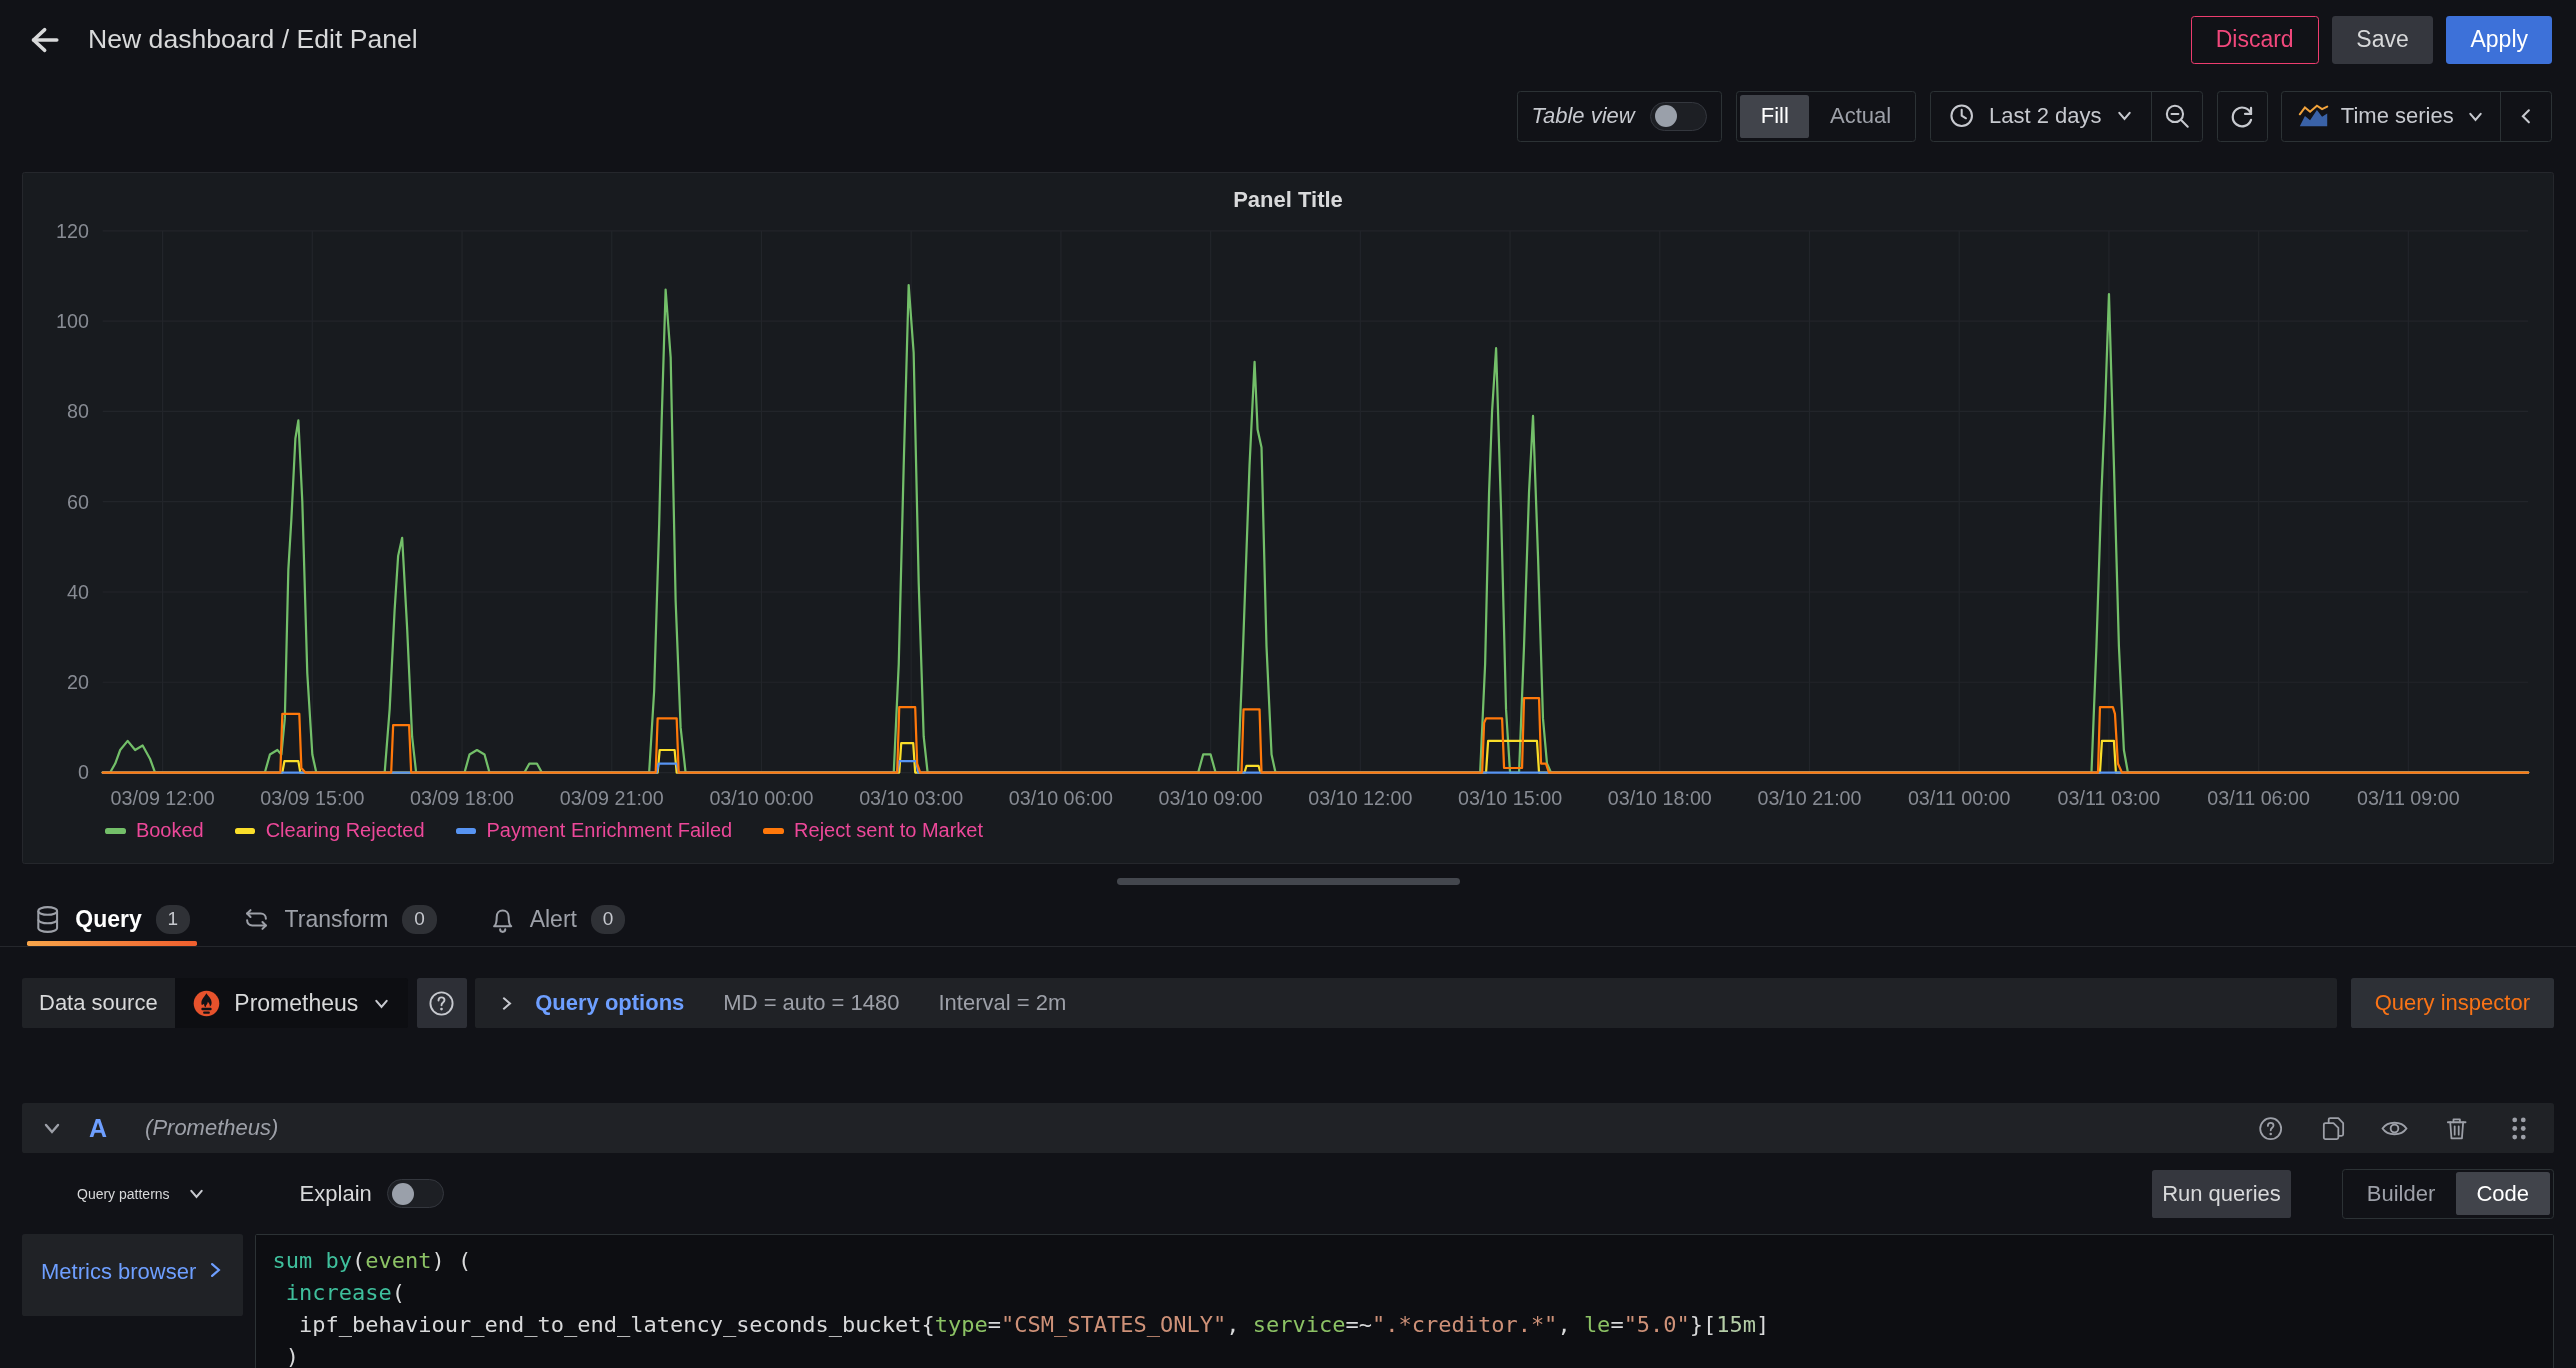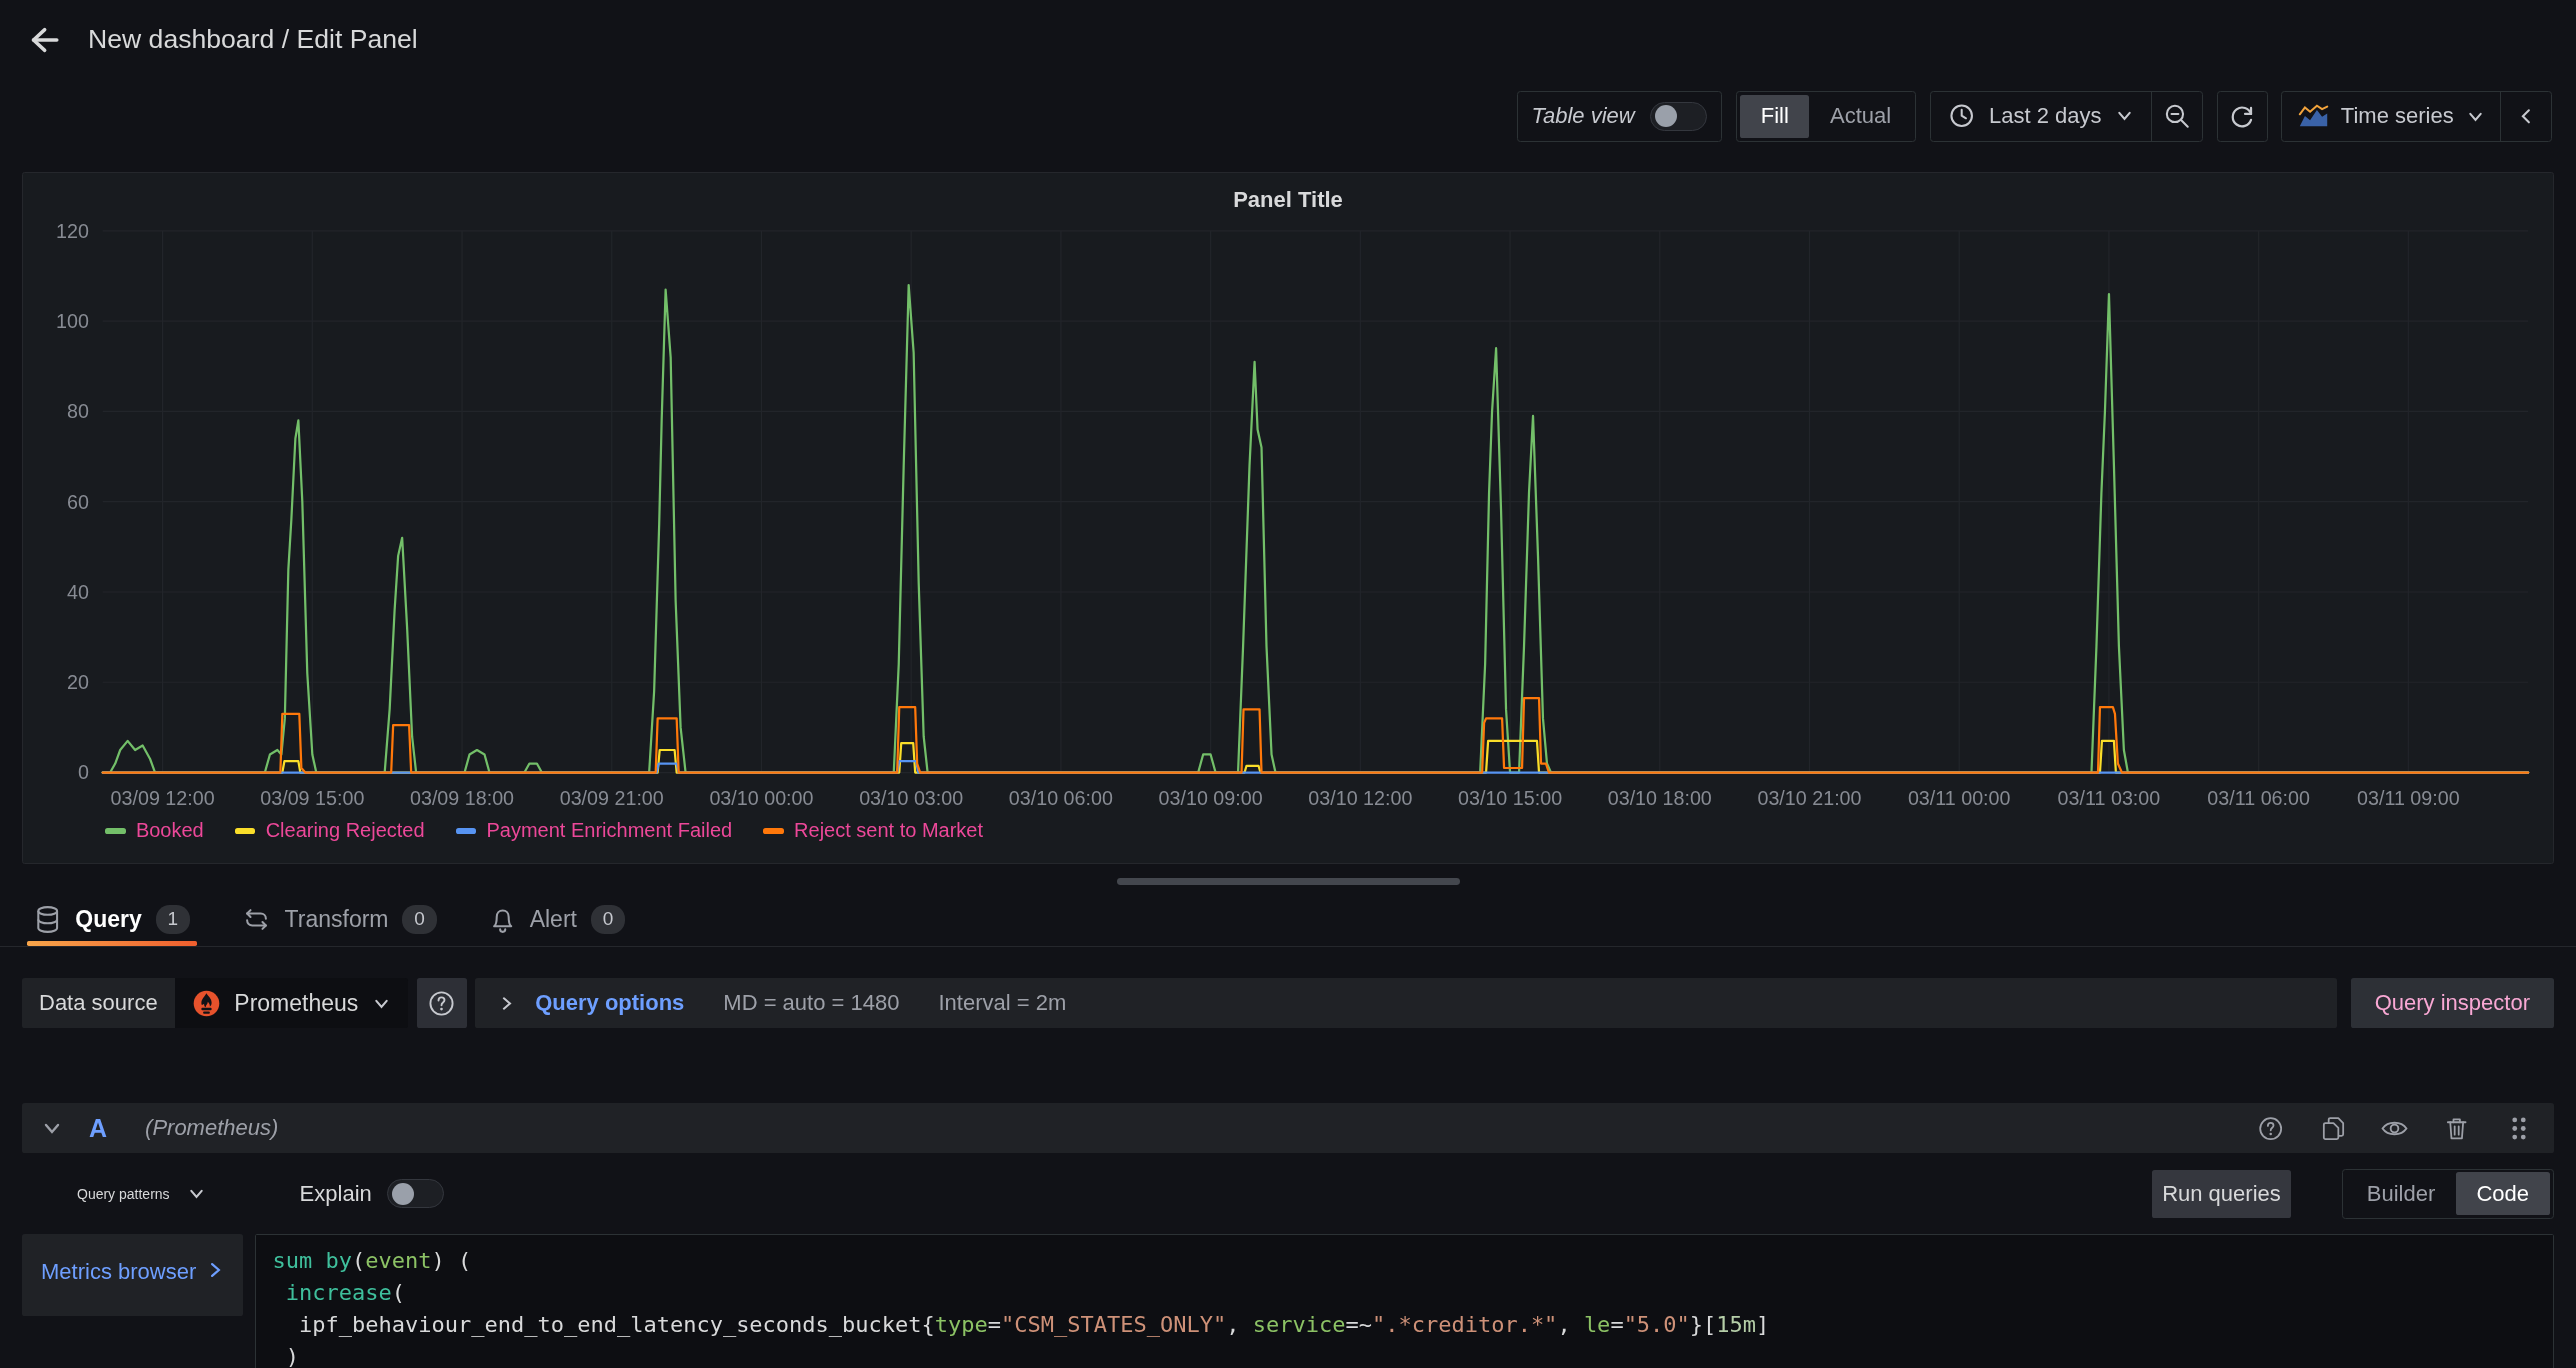--- a/index.html
+++ b/index.html
@@ -64,21 +64,21 @@
   .ds-row { margin:31px 22px 0; display:flex; align-items:center; }
   .ds-label { background:#202226; height:50px; display:flex; align-items:center; padding:0 17px; font-size:22px; border-radius:2.6px 0 0 2.6px; color:#d8d9da; }
   .ds-select { background:#0d0e12; height:50px; display:flex; align-items:center; gap:13.7px; padding:0 17px; border-radius:0 2.6px 2.6px 0; margin-right:8.6px; cursor:pointer; }
   .ds-select .lbl { font-size:23px; color:#d8d9da; }
   .help-btn { width:50px; height:50px; background:#2d2f36; border:none; border-radius:2.6px; display:flex; align-items:center; justify-content:center; cursor:pointer; margin-right:8.6px; }
   .options-bar { flex:1; background:#202226; height:50px; display:flex; align-items:center; gap:39px; padding:0 22px; border-radius:2.6px; }
   .qo-toggle { display:flex; align-items:center; gap:19px; cursor:pointer; }
   .qo-label { color:#6e9fff; font-size:22px; font-weight:600; }
   .qo-meta { color:#9da0a8; font-size:22px; }
   .inspector-btn { background:#2d3036; border:none; height:50px; padding:0 24px; font-size:22px; font-weight:500;
-                   border-radius:2.6px; color:#f9a8d4; margin-left:13.7px; cursor:pointer; font-family:"Liberation Sans",sans-serif; }
+                   border-radius:2.6px; color:#f97316; margin-left:13.7px; cursor:pointer; font-family:"Liberation Sans",sans-serif; }
 
   
   .qrow { margin:75px 22px 0; background:#202226; height:50px; display:flex; align-items:center; padding:0 19px; border-radius:2.6px; }
   .q-ref { color:#6e9fff; font-size:25px; font-weight:700; margin:0 38px 0 26px; }
   .q-ds-hint { color:#9da0a8; font-size:22px; font-style:italic; }
   .q-actions { margin-left:auto; display:flex; align-items:center; gap:29px; }
   .q-actions .sq-btn { width:33px; height:33px; }
 
   
   .patterns-row { margin:15.4px 22px 0; display:flex; align-items:center; height:50px; }
@@ -103,20 +103,25 @@
 <div class="header">
   <button class="back-btn">
     <span>
       <svg width="38" height="38" viewBox="0 0 44 44" fill="none" stroke="#d8d9da" stroke-width="4" stroke-linecap="round" stroke-linejoin="round">
         <path d="M24 10 L11 22 L24 34"></path>
           <path d="M11 22 H38"></path>
       </svg>
     </span>
   </button>
   <div class="page-title">New dashboard / Edit Panel</div>
+  <div class="header-actions">
+    <button class="btn btn-discard">Discard</button>
+    <button class="btn btn-save">Save</button>
+    <button class="btn btn-apply">Apply</button>
+  </div>
 </div>
 
 <div class="toolbar">
   <div class="tgroup tv-group">
     <span class="lbl">Table view</span>
     <span class="toggle"></span>
   </div>
   <div class="tgroup seg-group">
     <span class="seg active">Fill</span>
     <span class="seg">Actual</span>

